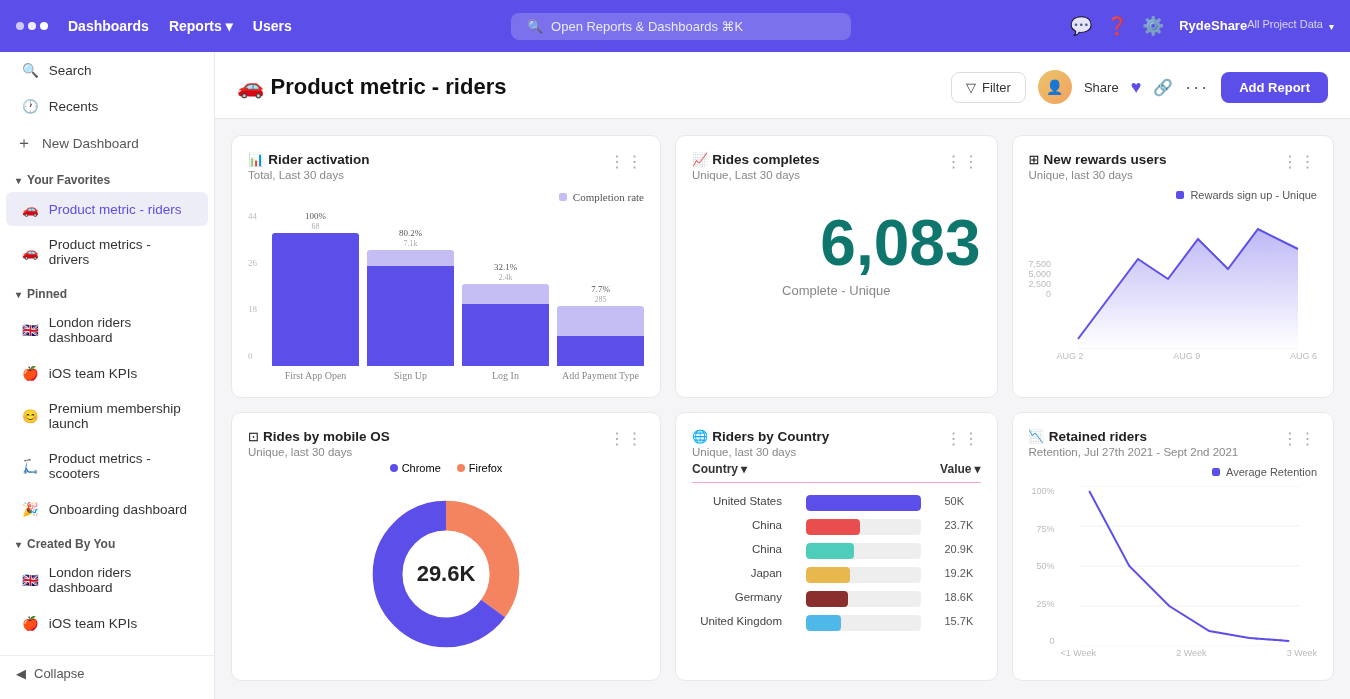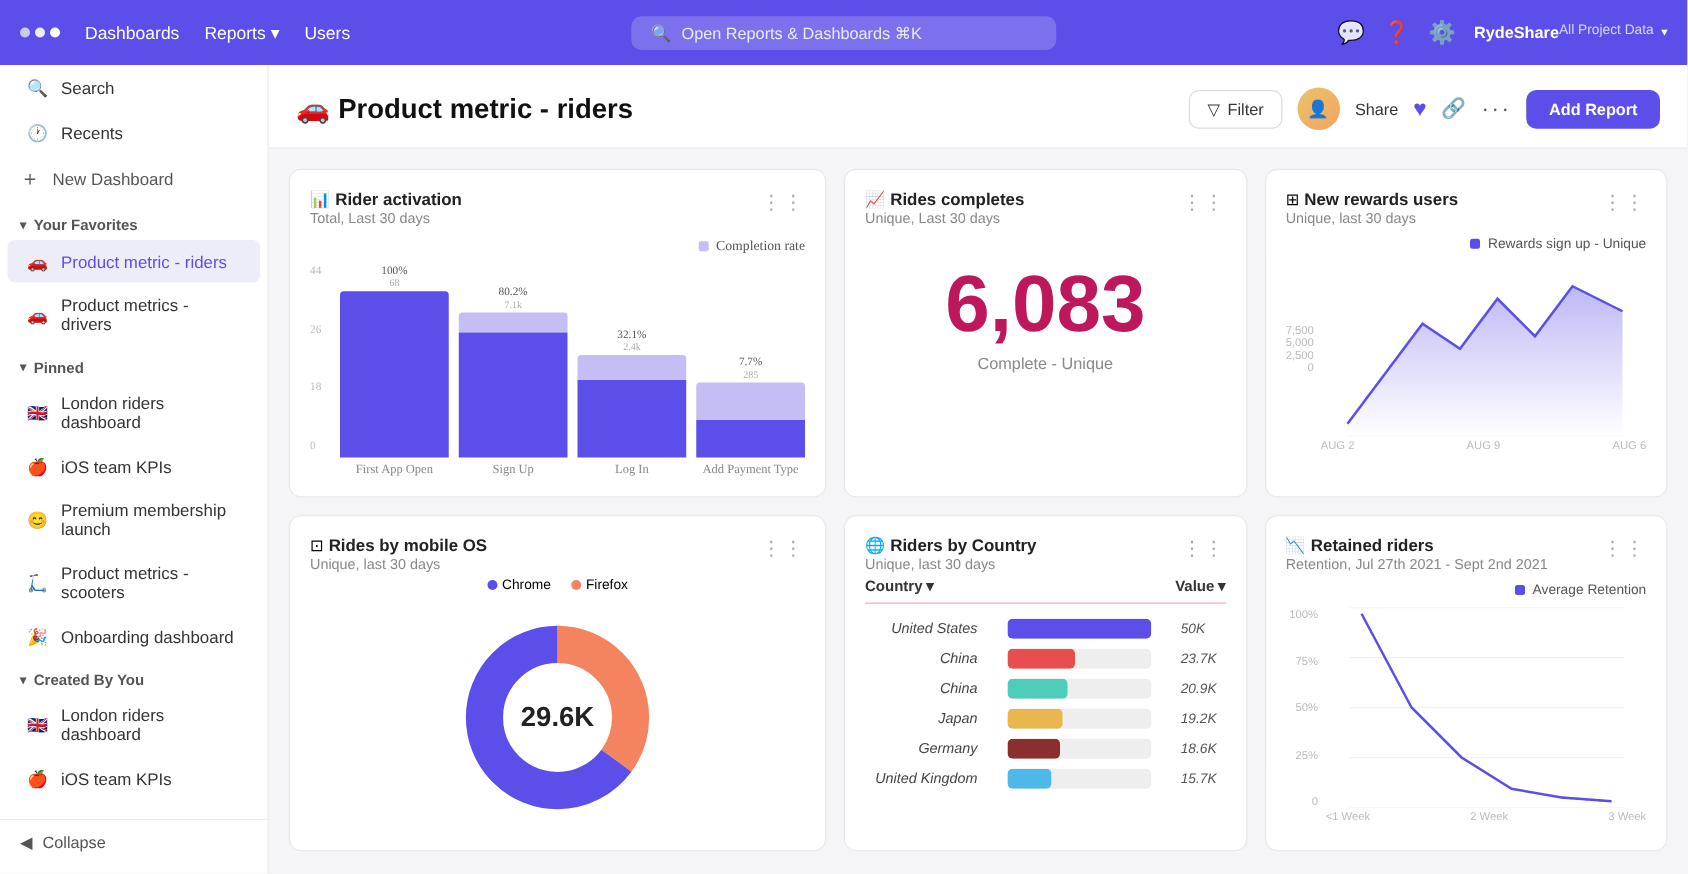--- a/index.html
+++ b/index.html
@@ -22,21 +22,21 @@
     .topnav-logo span {
       width: 8px; height: 8px; border-radius: 50%;
       background: rgba(255,255,255,0.7);
       display: inline-block;
     }
     .topnav-logo span:nth-child(2) { background: rgba(255,255,255,0.9); }
     .topnav-logo span:nth-child(3) { background: white; }
     .topnav-link {
       color: white;
       font-size: 14px;
-      font-weight: 400;
+      font-weight: 700;
       cursor: pointer;
       display: flex;
       align-items: center;
       gap: 4px;
     }
     .topnav-search {
       flex: 1;
       display: flex;
       justify-content: center;
     }
@@ -218,22 +218,22 @@
       margin-bottom: 4px;
     }
     .card-title { font-size: 13.5px; font-weight: 600; color: #222; }
     .card-subtitle { font-size: 11.5px; color: #888; margin-top: 2px; }
     .card-dots { color: #aaa; cursor: pointer; font-size: 16px; letter-spacing: 1.5px; }
 
     
     .big-number {
       font-size: 64px;
       font-weight: 800;
-      color: #be185d;
-      text-align: center;
+      color: #0f766e;
+      text-align: right;
       margin: 30px 0 8px;
       line-height: 1;
     }
     .big-number-label {
       text-align: center;
       font-size: 13px;
       color: #888;
     }
 
     
@@ -306,22 +306,22 @@
     .donut-legend {
       display: flex; gap: 16px; justify-content: center;
       margin-top: 4px; font-size: 11px;
     }
     .donut-legend-item { display: flex; align-items: center; gap: 4px; }
     .donut-dot { width: 8px; height: 8px; border-radius: 50%; }
 
     
     .hbar-container { margin-top: 12px; }
     .hbar-row {
-      display: flex; align-items: center; gap: 24px;
-      margin-bottom: 8px; font-size: 12px; color: #333; font-style: italic;
+      display: flex; align-items: flex-start; gap: 24px;
+      margin-bottom: 8px; font-size: 12px; color: #333;
     }
     .hbar-label { width: 90px; text-align: right; font-size: 11.5px; color: #444; flex-shrink: 0; }
     .hbar-track { flex: 1; height: 16px; background: #eee; border-radius: 4px; overflow: hidden; }
     .hbar-fill { height: 100%; border-radius: 4px; }
     .hbar-value { width: 36px; font-size: 11px; color: #555; flex-shrink: 0; }
 
     
     .table-header {
       display: flex; align-items: center; gap: 8px;
       padding-bottom: 6px; border-bottom: 1px solid #f9a8d4;

